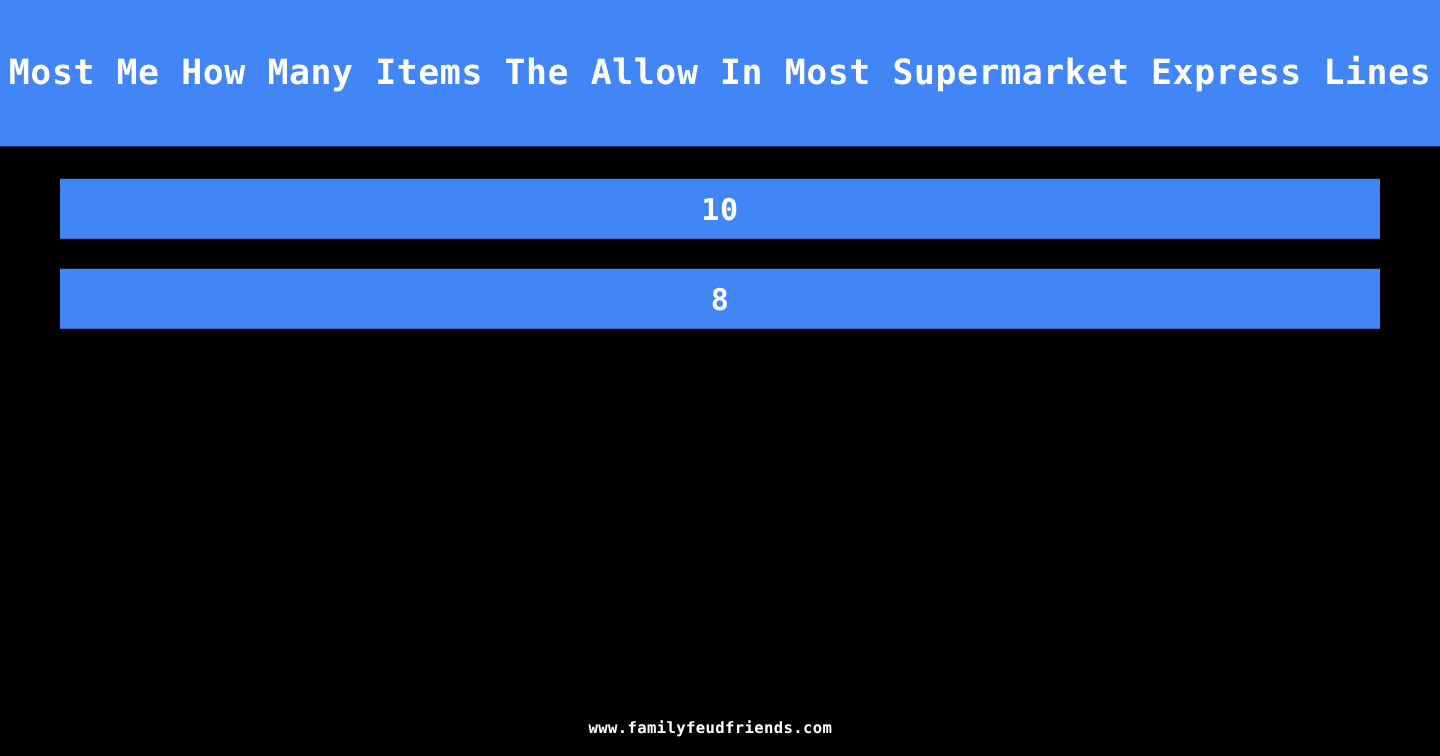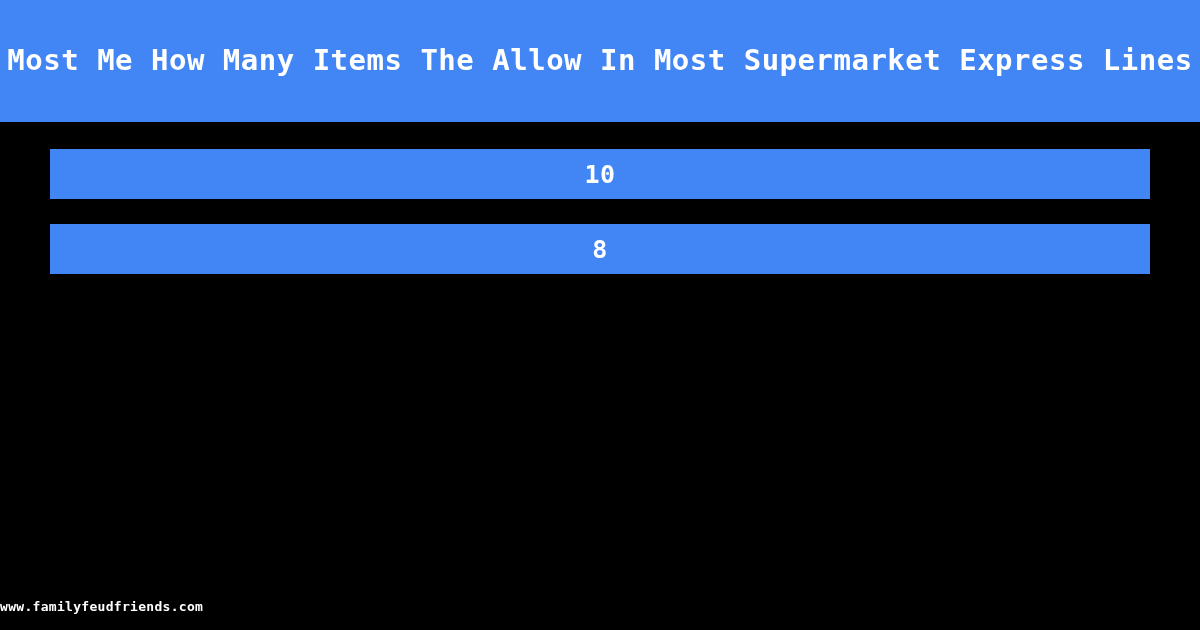--- a/index.html
+++ b/index.html
@@ -76,20 +76,21 @@
     white-space: nowrap;
     overflow: hidden;
   }
 
   
   .footer {
     position: absolute;
     left: 0;
     right: 16px;
     bottom: 15px;
+    text-align: center;
   }
   .footer-text {
     color: #ffffff;
     font-family: "DejaVu Sans Mono", "Liberation Mono", monospace;
     font-weight: bold;
     font-size: 13px;
     letter-spacing: 0.3px;
   }
 </style>
 </head>

